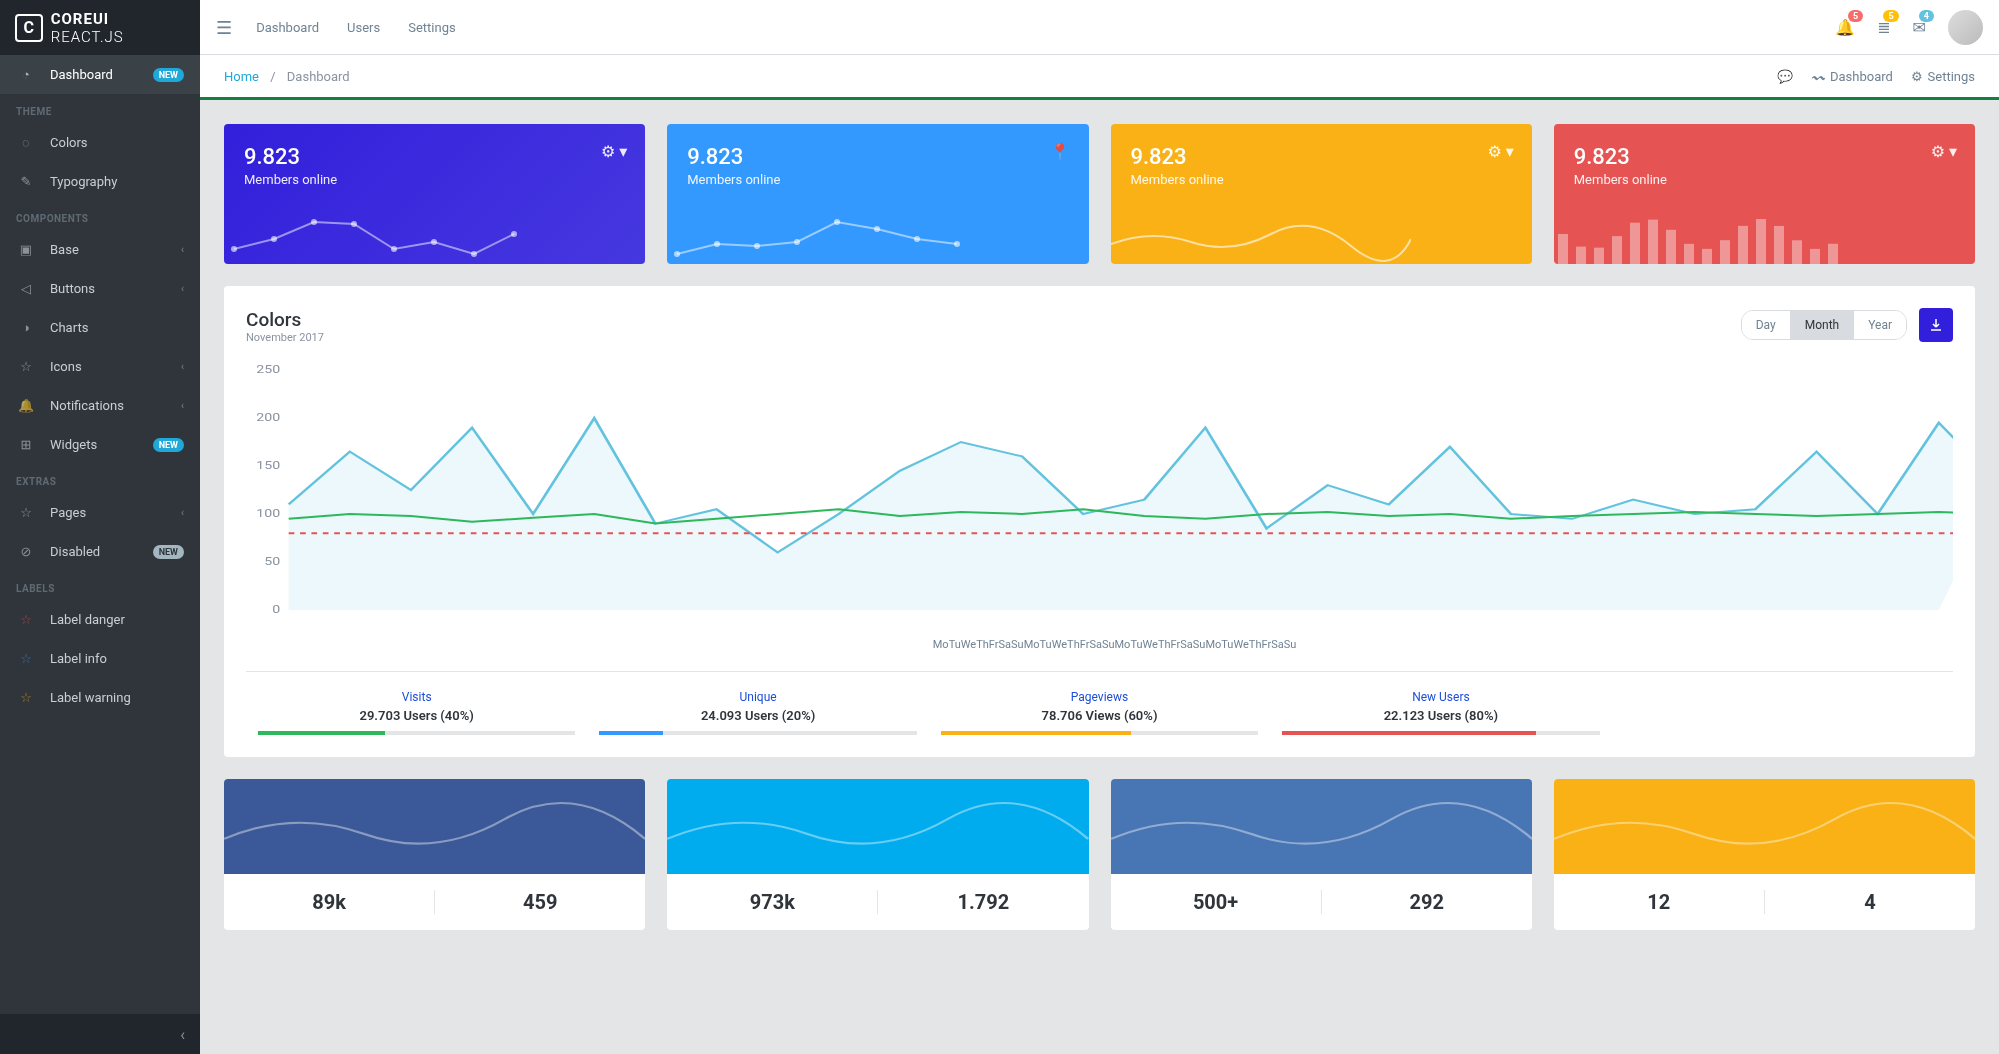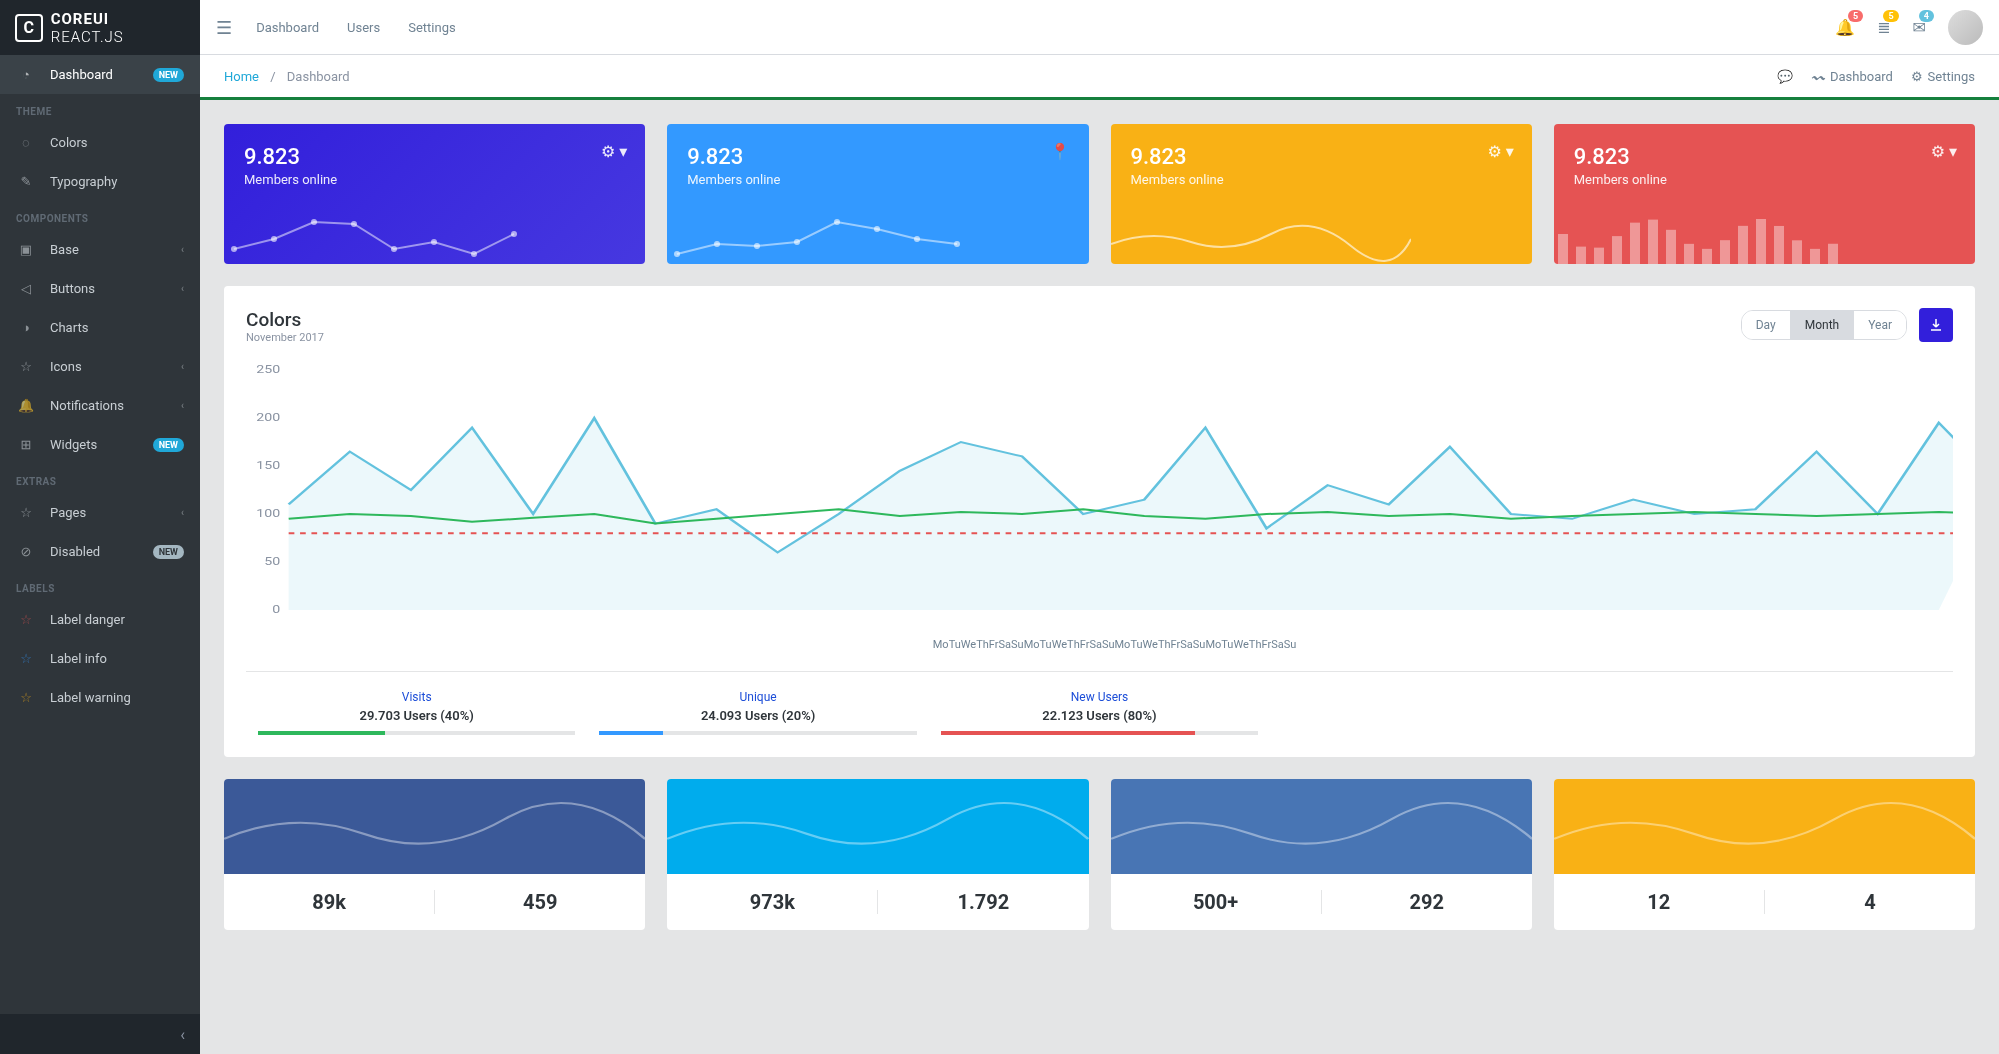--- a/index.html
+++ b/index.html
@@ -345,20 +345,27 @@
               </div>
   </div>
             <div class="tf-item">
     <div class="tf-lbl">Unique</div>
     <div class="tf-val">24.093 Users (20%)</div>
     <div class="tf-bar">
                 <span style="width:20%;background:#39f"></span>
               </div>
   </div>
             <div class="tf-item">
+    <div class="tf-lbl">Pageviews</div>
+    <div class="tf-val">78.706 Views (60%)</div>
+    <div class="tf-bar">
+                <span style="width:60%;background:#f9b115"></span>
+              </div>
+  </div>
+            <div class="tf-item">
     <div class="tf-lbl">New Users</div>
     <div class="tf-val">22.123 Users (80%)</div>
     <div class="tf-bar">
                 <span style="width:80%;background:#e55353"></span>
               </div>
   </div>
           </div>
       </div>
 
       <div class="socials" id="socials">

